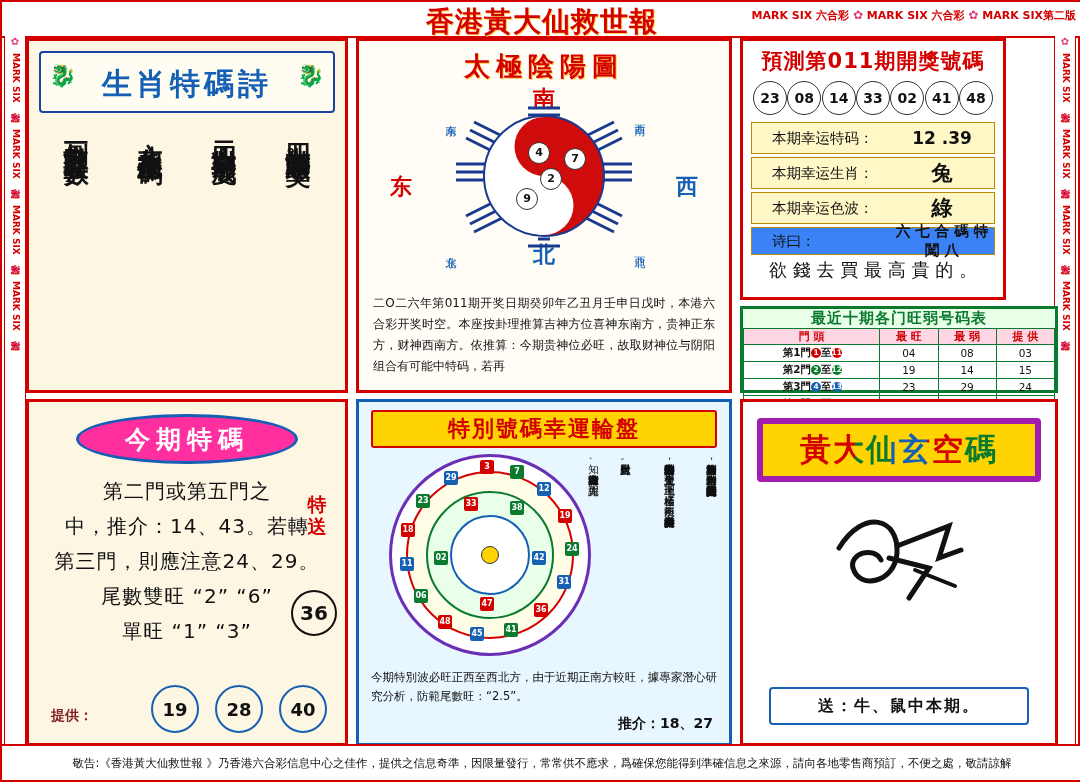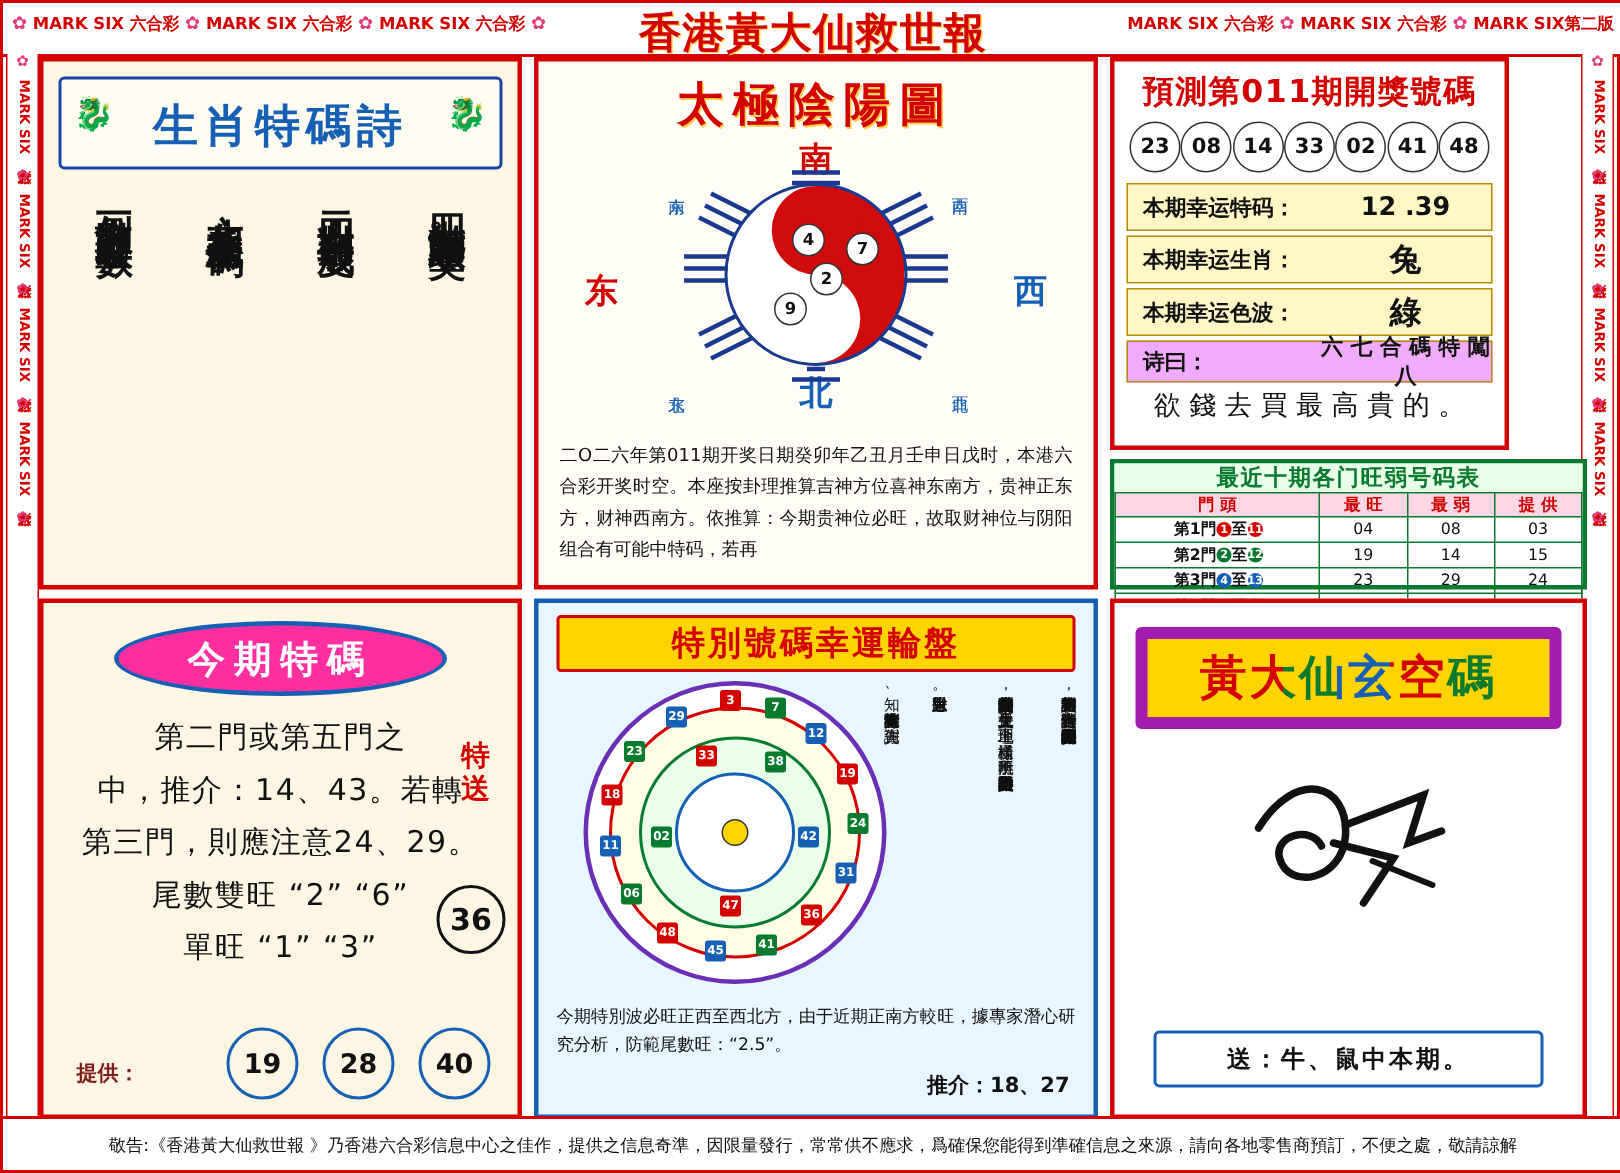--- a/index.html
+++ b/index.html
@@ -31,21 +31,21 @@
   .pA .hdr{margin:10px 10px 0 10px;height:58px;border:2px solid #1a44a3;border-radius:4px;background:#fffdf2;position:relative;}
   .pA .hdr .txt{position:absolute;left:0;right:0;top:11px;text-align:center;font-size:30px;font-weight:bold;color:#1560b5;letter-spacing:4px;}
   .pA .dragon{position:absolute;top:10px;font-size:22px;color:#caa02e;}
   .pA .dragon.l{left:8px;}
   .pA .dragon.r{right:8px;}
   .poem{position:absolute;left:10px;right:10px;top:82px;display:flex;flex-direction:row-reverse;justify-content:space-around;}
   .poem .col{writing-mode:vertical-rl;text-orientation:upright;font-size:25px;line-height:1.32;letter-spacing:3px;color:#111;font-weight:bold;height:250px;}
 
   
   .pB{left:330px;top:0;width:376px;height:355px;background:#fffdf5;border:3px solid #d40000;}
-  .pB .ttl{text-align:center;font-size:31px;font-weight:bold;color:#d40000;margin-top:8px;letter-spacing:6px;
+  .pB .ttl{text-align:center;font-size:26px;font-weight:bold;color:#d40000;margin-top:8px;letter-spacing:6px;
     text-shadow:1px 1px 0 #ffcf4a;}
   .bagua{position:relative;width:300px;height:180px;margin:2px auto 0 auto;}
   .dir{position:absolute;font-size:22px;font-weight:bold;color:#1560b5;}
   .dir.n{left:50%;transform:translateX(-50%);top:-2px;color:#d40000;}
   .dir.s{left:50%;transform:translateX(-50%);bottom:-4px;color:#1560b5;}
   .dir.w{left:-4px;top:48%;color:#d40000;}
   .dir.e{right:-4px;top:48%;color:#1560b5;}
   .taiji{position:absolute;left:50%;top:50%;transform:translate(-50%,-50%);width:118px;height:118px;border-radius:50%;
     background:linear-gradient(90deg,#ffffff 50%, #cf0b0b 50%);border:2px solid #1a3a8f;}
   .taiji:before,.taiji:after{content:"";position:absolute;left:50%;width:59px;height:59px;border-radius:50%;transform:translateX(-50%);}
@@ -55,24 +55,24 @@
     font-size:11px;text-align:center;line-height:19px;font-weight:bold;}
   .bodytext{position:absolute;left:14px;right:14px;top:252px;font-size:12px;line-height:1.75;color:#111;text-align:justify;}
 
   
   .pC{left:714px;top:0;width:266px;height:262px;background:#fff;border:3px solid #d40000;}
   .pC .head{text-align:center;font-size:21px;font-weight:bold;color:#d40000;margin-top:6px;letter-spacing:1px;}
   .balls{display:flex;justify-content:space-between;padding:6px 10px 4px 10px;}
   .ball{width:32px;height:32px;border-radius:50%;border:1.5px solid #333;background:#fff;color:#111;font-size:14px;
     display:flex;align-items:center;justify-content:center;font-weight:bold;}
   .rowbox{margin:3px 8px;border:1.5px solid #b88a00;background:#fff8c6;display:flex;align-items:center;height:30px;}
-  .rowbox .lab{width:118px;font-size:14.5px;font-weight:bold;color:#111;padding-left:10px;}
+  .rowbox .lab{width:118px;font-size:14.5px;font-weight:normal;color:#111;padding-left:20px;}
   .rowbox .val{flex:1;text-align:center;font-size:17px;font-weight:bold;color:#111;}
   .rowbox .val.big{font-size:21px;}
-  .rowbox.poem2{height:26px;background:#f0abfc;}
+  .rowbox.poem2{height:26px;background:#3b82f6;}
   .rowbox.poem2 .val{font-size:14.5px;}
   .subline{margin:2px 8px 0 8px;font-size:18px;color:#111;text-align:center;}
 
   
   .pD{left:714px;top:268px;width:318px;height:87px;background:#fff;border:3px solid #0a7a2f;}
   .pD .cap{text-align:center;font-size:15px;font-weight:bold;color:#0a7a2f;background:#e8ffe8;letter-spacing:1px;}
   table.tbl{width:100%;border-collapse:collapse;font-size:10.5px;}
   table.tbl th{background:#ffd7e4;border:1px solid #0a7a2f;color:#c00;font-size:11px;padding:0;height:14px;}
   table.tbl td{border:1px solid #0a7a2f;text-align:center;height:12px;color:#111;font-size:10.5px;}
   td.mcell{color:#d40000;font-weight:bold;font-size:10px;text-align:left;padding-left:2px;}
@@ -102,46 +102,37 @@
   .wheel .r3{position:absolute;left:34px;top:34px;right:34px;bottom:34px;border-radius:50%;border:2px solid #0a7a2f;background:#e9ffe9;}
   .wheel .r4{position:absolute;left:58px;top:58px;right:58px;bottom:58px;border-radius:50%;border:2px solid #1560b5;background:#fff;}
   .wheel .hub{position:absolute;left:50%;top:50%;transform:translate(-50%,-50%);width:16px;height:16px;border-radius:50%;background:#ffd400;border:1px solid #333;}
   .seg{position:absolute;width:14px;height:14px;border-radius:2px;font-size:8px;color:#fff;text-align:center;line-height:14px;font-weight:bold;}
   .vcol{position:absolute;writing-mode:vertical-rl;text-orientation:upright;font-size:10.5px;line-height:1.35;color:#111;top:6px;height:192px;}
   .ftext{position:absolute;left:12px;right:12px;bottom:36px;font-size:11.5px;line-height:1.7;color:#111;text-align:justify;}
   .frec{position:absolute;right:16px;bottom:10px;font-size:14px;font-weight:bold;color:#111;}
 
   
   .pG{left:714px;top:361px;width:318px;height:347px;background:#fff;border:3px solid #d40000;}
-  .gbanner{margin:16px 14px 0 14px;height:52px;background:#ffd400;border:8px solid #a21caf;border-radius:4px;
+  .gbanner{margin:16px 14px 0 14px;height:52px;background:#ffd400;border:6px solid #a21caf;border-radius:4px;
     display:flex;align-items:center;justify-content:center;}
   .gbanner span{font-size:31px;font-weight:bold;letter-spacing:2px;}
   .sig{position:relative;height:170px;}
   .gsend{position:absolute;left:26px;right:26px;bottom:18px;height:34px;border:2px solid #1560b5;border-radius:4px;background:#fff;
     display:flex;align-items:center;justify-content:center;font-size:16px;font-weight:bold;color:#111;letter-spacing:2px;}
 
   
   .footer{position:absolute;left:0;bottom:0;width:1080px;height:34px;background:#fff;border-top:2px solid #d40000;
     display:flex;align-items:center;justify-content:center;font-size:11.5px;color:#111;}
 </style>
 </head>
 <body>
 
 <div class="page">
 
   <div class="topbar">
-    <div class="mark-strip" style="left:6px;">
-      <span class="flower">✿</span>
-      <span>MARK SIX 六合彩</span>
-      <span class="flower">✿</span>
-      <span>MARK SIX 六合彩</span>
-      <span class="flower">✿</span>
-      <span>MARK SIX 六合彩</span>
-      <span class="flower">✿</span>
-    </div>
     <div class="main-title">香港黃大仙救世報</div>
     <div class="mark-strip" style="right:6px;">
       <span>MARK SIX 六合彩</span>
       <span class="flower">✿</span>
       <span>MARK SIX 六合彩</span>
       <span class="flower">✿</span>
       <span>MARK SIX第二版</span>
     </div>
   </div>
 

